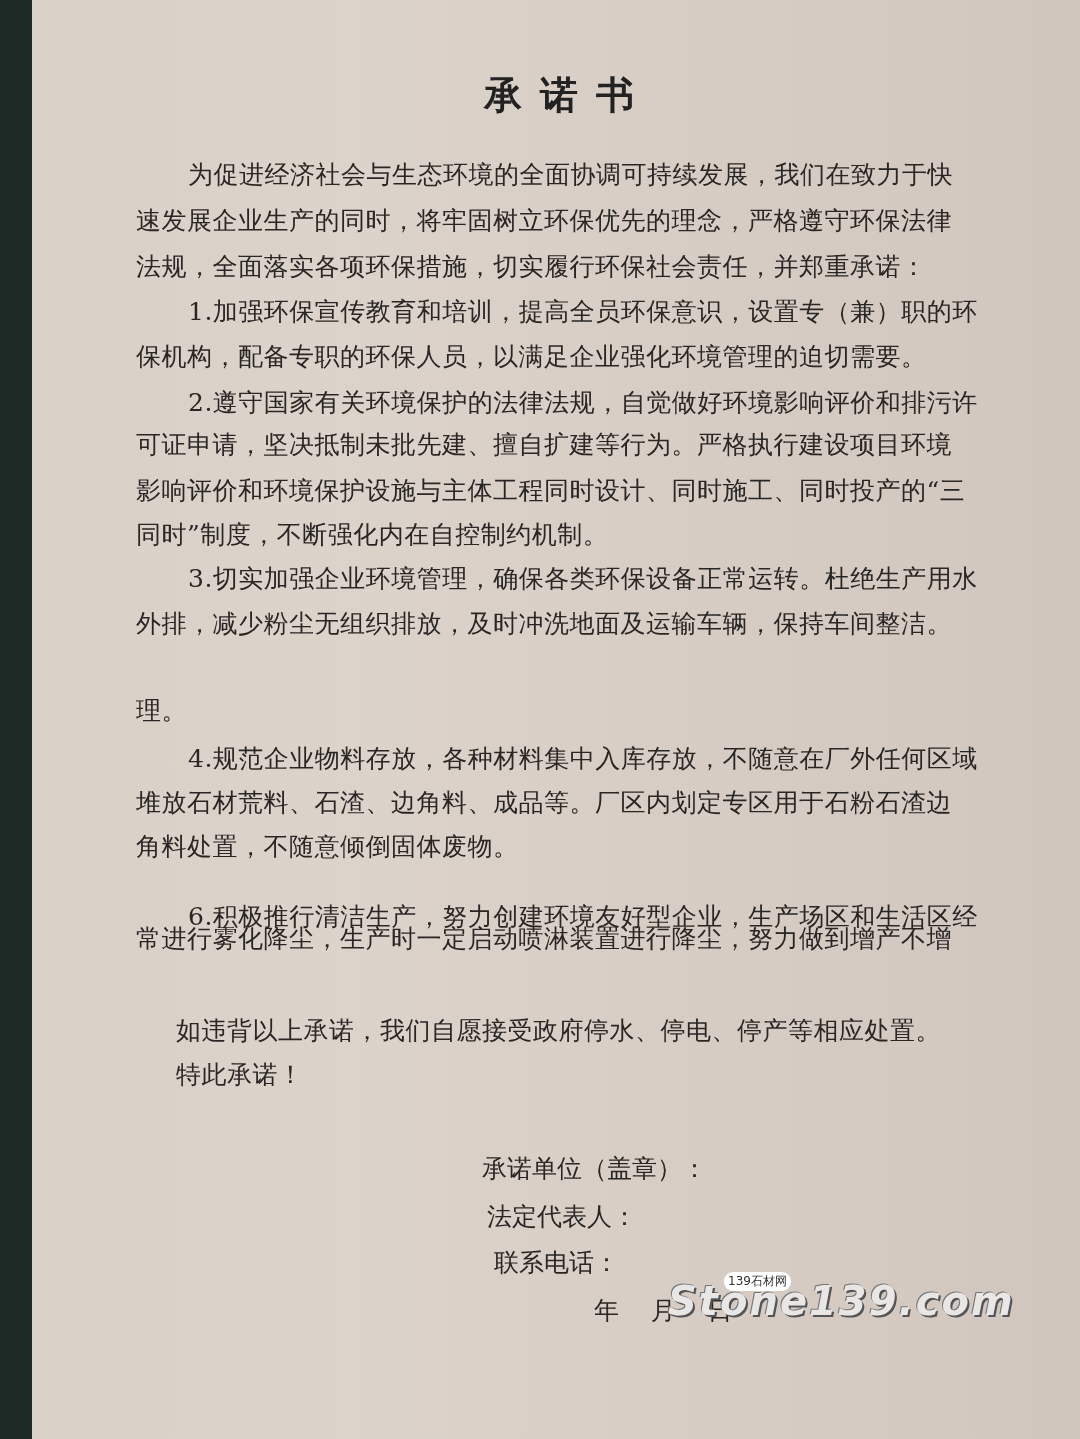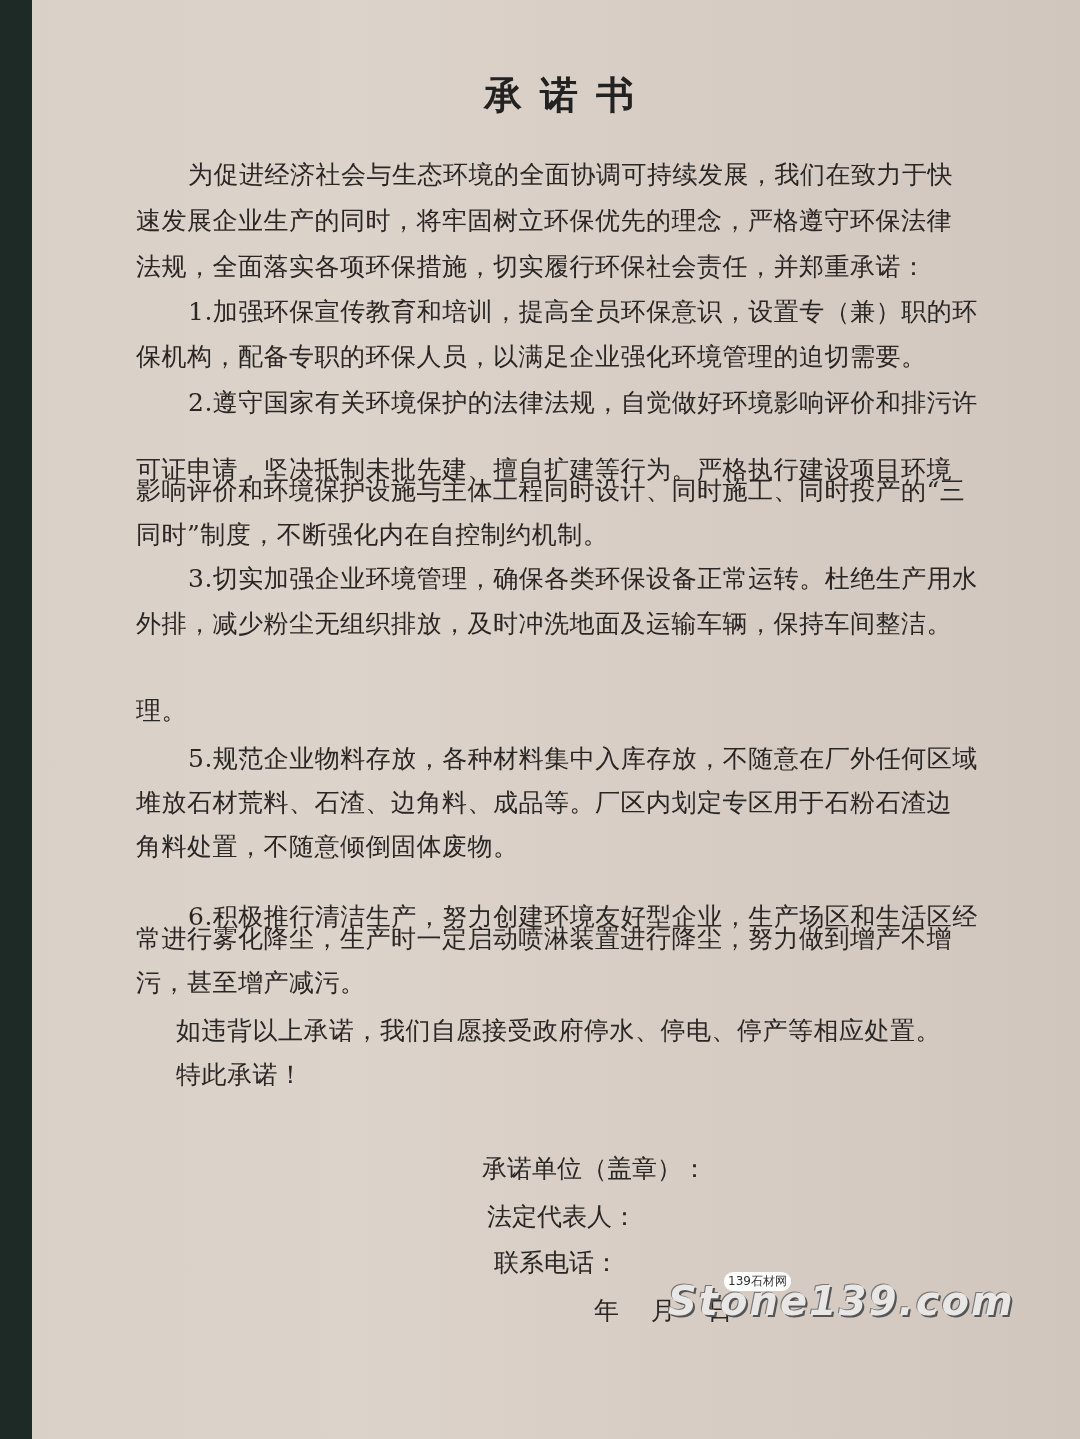--- a/index.html
+++ b/index.html
@@ -42,36 +42,35 @@
   <div class="title">承诺书</div>
 
   <div class="line" style="top:204px">速发展企业生产的同时，将牢固树立环保优先的理念，严格遵守环保法律</div>
   <div class="line indent" style="top:158px">为促进经济社会与生态环境的全面协调可持续发展，我们在致力于快</div>
   <div class="line" style="top:250px">法规，全面落实各项环保措施，切实履行环保社会责任，并郑重承诺：</div>
 
   <div class="line indent" style="top:295px">1.加强环保宣传教育和培训，提高全员环保意识，设置专（兼）职的环</div>
   <div class="line" style="top:340px">保机构，配备专职的环保人员，以满足企业强化环境管理的迫切需要。</div>
 
   <div class="line indent" style="top:386px">2.遵守国家有关环境保护的法律法规，自觉做好环境影响评价和排污许</div>
-  <div class="line" style="top:453px">可证申请，坚决抵制未批先建、擅自扩建等行为。严格执行建设项目环境</div>
+  <div class="line" style="top:428px">可证申请，坚决抵制未批先建、擅自扩建等行为。严格执行建设项目环境</div>
   <div class="line" style="top:474px">影响评价和环境保护设施与主体工程同时设计、同时施工、同时投产的“三</div>
   <div class="line" style="top:518px">同时”制度，不断强化内在自控制约机制。</div>
 
   <div class="line indent" style="top:562px">3.切实加强企业环境管理，确保各类环保设备正常运转。杜绝生产用水</div>
   <div class="line" style="top:607px">外排，减少粉尘无组织排放，及时冲洗地面及运输车辆，保持车间整洁。</div>
 
   <div class="line" style="top:694px">理。</div>
 
-  <div class="line indent" style="top:742px">5.规范企业物料存放，各种材料集中入库存放，不随意在厂外任何区域</div>
+  <div class="line indent" style="top:742px">4.规范企业物料存放，各种材料集中入库存放，不随意在厂外任何区域</div>
   <div class="line" style="top:786px">堆放石材荒料、石渣、边角料、成品等。厂区内划定专区用于石粉石渣边</div>
   <div class="line" style="top:830px">角料处置，不随意倾倒固体废物。</div>
 
   <div class="line indent" style="top:900px">6.积极推行清洁生产，努力创建环境友好型企业，生产场区和生活区经</div>
   <div class="line" style="top:922px">常进行雾化降尘，生产时一定启动喷淋装置进行降尘，努力做到增产不增</div>
-  <div class="line" style="top:966px">污，甚至增产减污。</div>
 
   <div class="line" style="top:1014px; left:144px">如违背以上承诺，我们自愿接受政府停水、停电、停产等相应处置。</div>
   <div class="line" style="top:1058px; left:144px">特此承诺！</div>
 
   <div class="sign" style="left:450px; top:1152px">承诺单位（盖章）：</div>
   <div class="sign" style="left:455px; top:1200px">法定代表人：</div>
   <div class="sign" style="left:462px; top:1246px">联系电话：</div>
   <div class="sign" style="left:562px; top:1294px; white-space:pre">年    月    日</div>
 </div>
 

